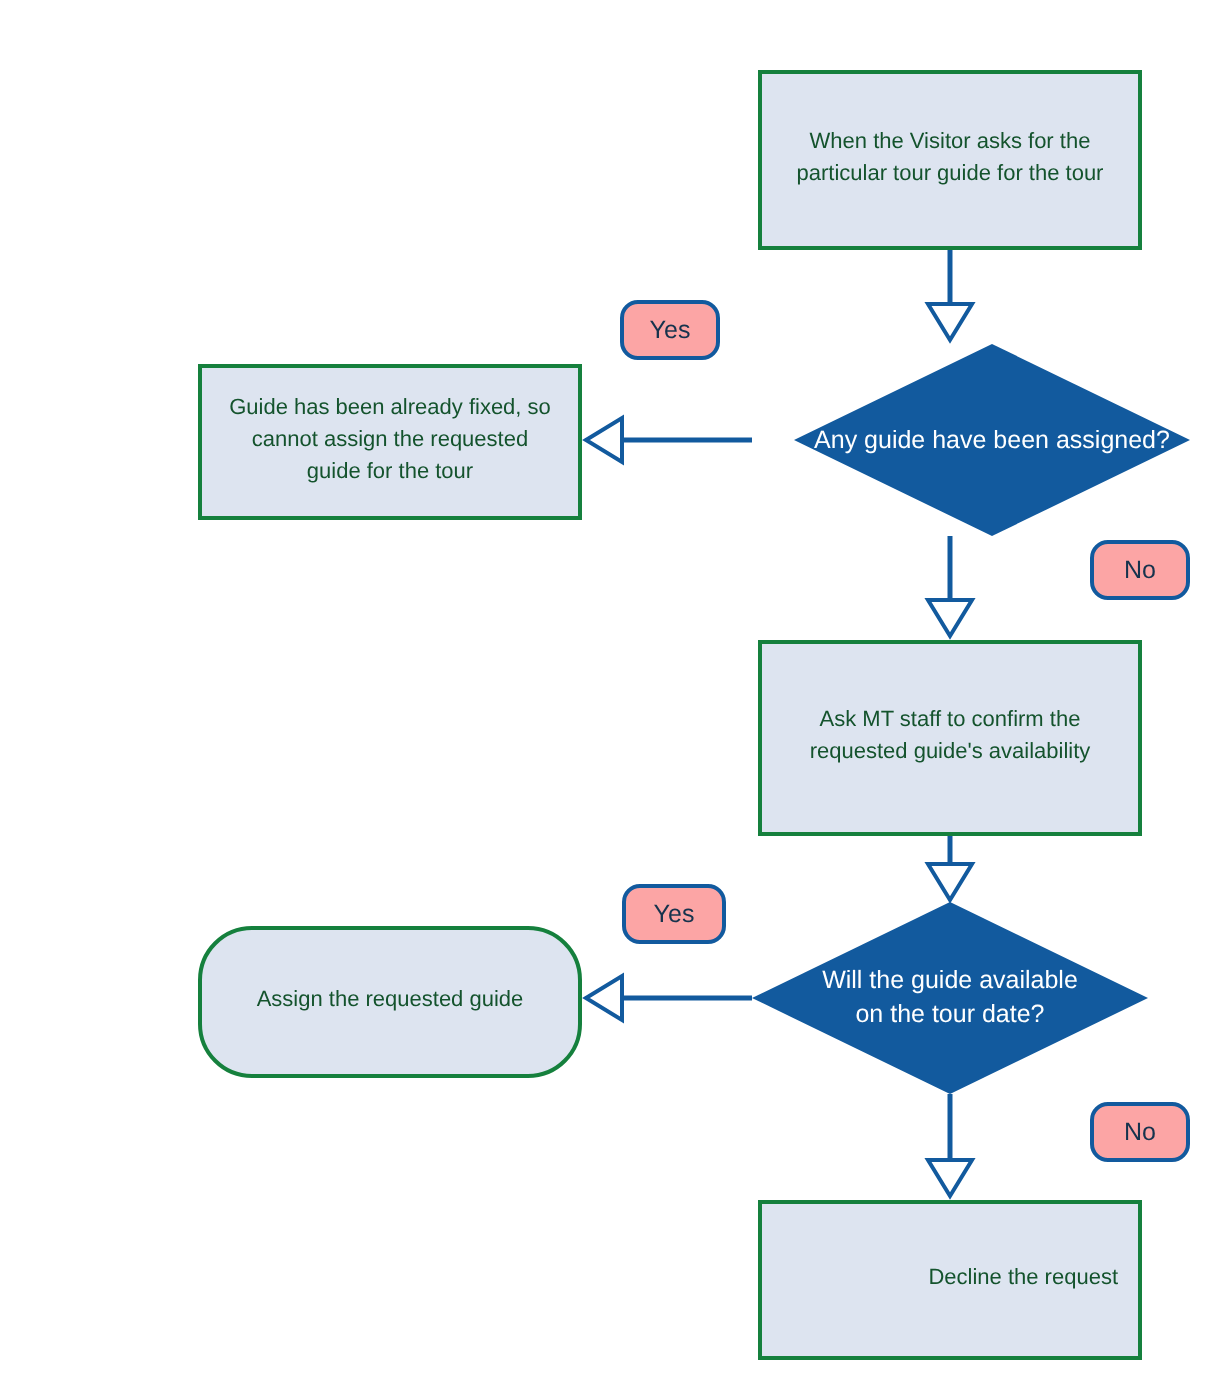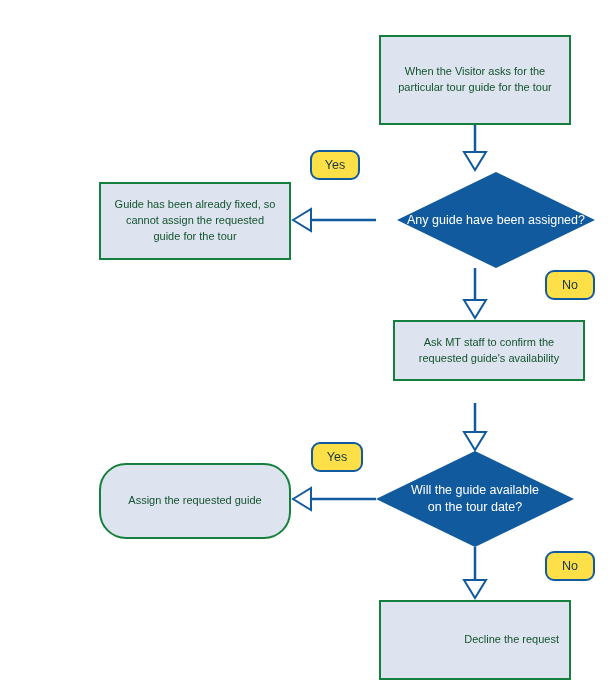--- a/index.html
+++ b/index.html
@@ -59,21 +59,21 @@
     background: #125a9e;
     clip-path: polygon(50% 0%, 100% 50%, 50% 100%, 0% 50%);
     z-index: 1;
   }
   .decision-label {
     position: relative;
     z-index: 2;
     white-space: nowrap;
   }
   .badge-node {
-    background: #fde047;
+    background: #fca5a5;
     border: 2px solid #125a9e;
     border-radius: 9px;
     color: #16334d;
     font-size: 12.5px;
     line-height: 1;
     z-index: 4;
   }
 </style>
 </head>
 <body>
@@ -120,21 +120,21 @@
   </div>
 
   <div class="node process-node" style="left:99px; top:182px; width:192px; height:78px;">
     <span>
       <span>Guide has been already fixed, so</span><br>
       <span>cannot assign the requested</span><br>
       <span>guide for the tour</span>
     </span>
   </div>
 
-  <div class="node process-node" style="left:393px; top:320px; width:192px; height:61px;">
+  <div class="node process-node" style="left:379px; top:320px; width:192px; height:98px;">
     <span>
       <span>Ask MT staff to confirm the</span><br>
       <span>requested guide's availability</span>
     </span>
   </div>
 
   <div class="node decision-node" style="left:376px; top:451px; width:198px; height:96px;">
     <span class="decision-shape"></span>
     <span class="decision-label">
       <span>Will the guide available</span><br>

